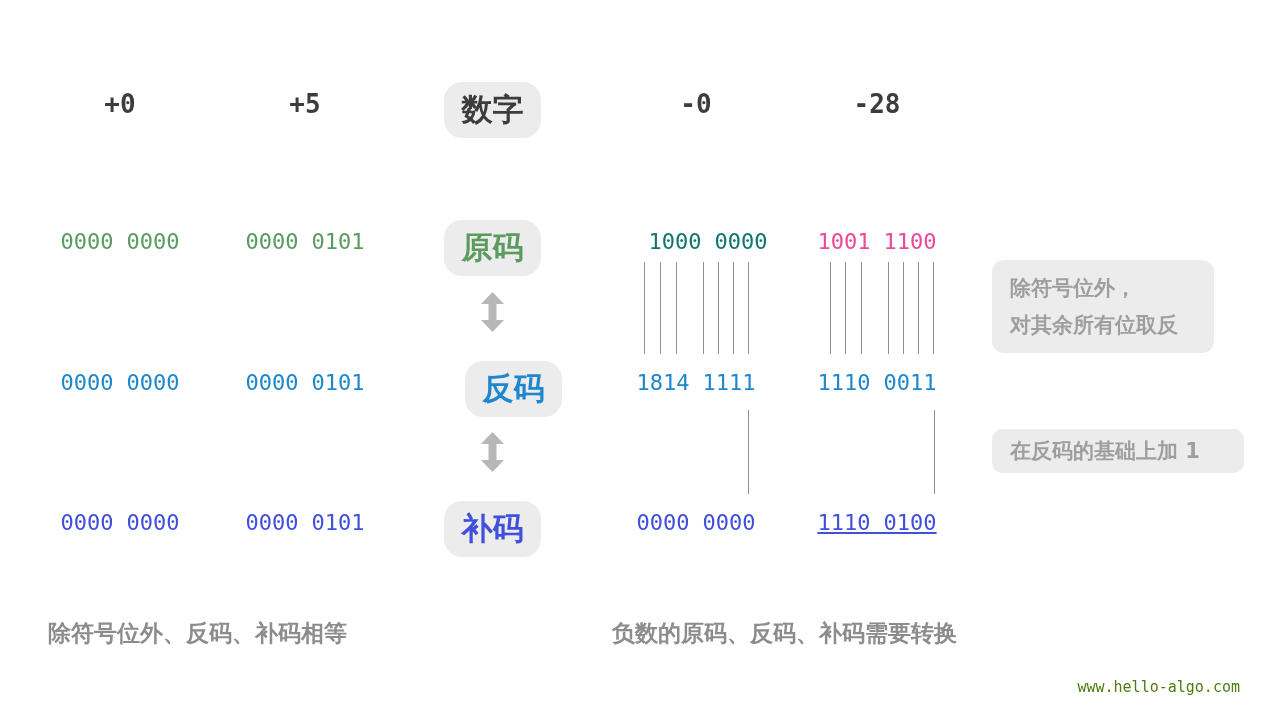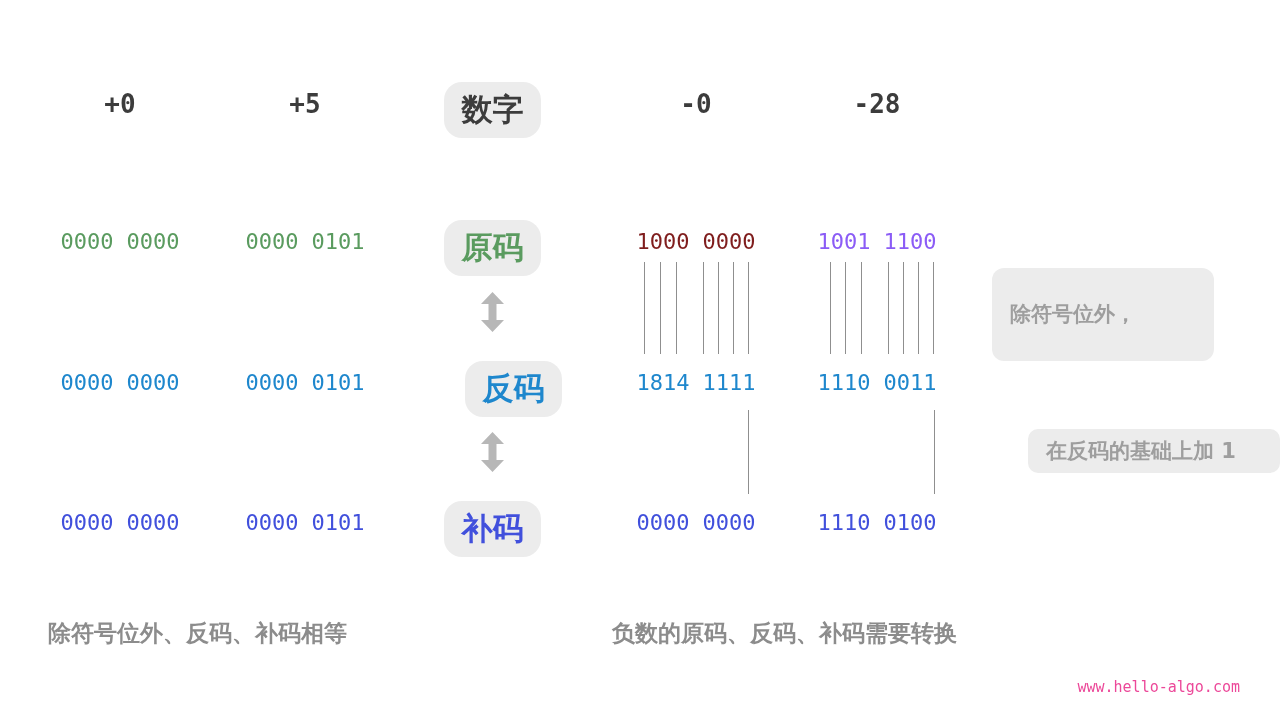--- a/index.html
+++ b/index.html
@@ -30,43 +30,43 @@
   .tick{width:1px;background:#8F8F8F;}
   .tick-a{top:262px;height:92px;}
   .tick-b{top:410px;height:84px;}
   
   .dbl-arrow{width:25px;height:40px;left:480px;color:#B7B7B7;}
   
   .note{
     background:#ECECEC;color:#9E9E9E;font-weight:bold;font-size:21px;
     border-radius:12px;white-space:pre;
   }
-  .note1{left:992px;top:268px;width:222px;height:93px;padding:0 0 0 18px;
+  .note1{left:992px;top:260px;width:222px;height:93px;padding:0 0 0 18px;
     display:flex;flex-direction:column;justify-content:center;box-sizing:border-box;line-height:37px;}
   .note2{left:992px;top:429px;width:252px;height:44px;line-height:44px;
-    padding-left:18px;box-sizing:border-box;border-radius:10px;margin-left:36px;}
+    padding-left:18px;box-sizing:border-box;border-radius:10px;}
   
   .caption{top:620px;font-size:23px;font-weight:bold;color:#8C8C8C;height:26px;line-height:26px;}
   
-  .watermark{right:40px;top:678px;font-size:15px;color:#ec4899;}
+  .watermark{right:40px;top:678px;font-size:15px;color:#4d7c0f;}
 </style>
 </head>
 <body>
 
 <div class="abs head-num mono c0">+0</div>
 <div class="abs head-num mono c1">+5</div>
 <div class="abs head-num mono c3">-0</div>
 <div class="abs head-num mono c4">-28</div>
 <div class="abs label-box" style="top:82px;">数字</div>
 
 <div class="abs cell mono r0 c0" style="color: rgb(90, 155, 95);">0000 0000</div>
 <div class="abs cell mono r0 c1" style="color: rgb(90, 155, 95);">0000 0101</div>
 <div class="abs label-box" style="top: 220px; color: rgb(90, 155, 95);">原码</div>
-<div class="abs cell mono r0 c3" style="color: #7f1d1d;">1000 0000</div>
-<div class="abs cell mono r0 c4" style="color: #8b5cf6;">1001 1100</div>
+<div class="abs cell mono r0 c3" style="color: #0f766e; margin-left: 12px;">1000 0000</div>
+<div class="abs cell mono r0 c4" style="color: #ec4899;">1001 1100</div>
 
 <div class="abs tick tick-a" style="left:644px;"></div>
 <div class="abs tick tick-a" style="left:660px;"></div>
 <div class="abs tick tick-a" style="left:676px;"></div>
 <div class="abs tick tick-a" style="left:703px;"></div>
 <div class="abs tick tick-a" style="left:718px;"></div>
 <div class="abs tick tick-a" style="left:733px;"></div>
 <div class="abs tick tick-a" style="left:748px;"></div>
 <div class="abs tick tick-a" style="left:830px;"></div>
 <div class="abs tick tick-a" style="left:845px;"></div>
@@ -90,23 +90,24 @@
 <div class="abs tick tick-b" style="left:934px;"></div>
 
 <svg class="abs dbl-arrow" style="top: 432px; color: rgb(183, 183, 183);" viewBox="0 0 25 40">
   <path fill="currentColor" d="M12.5 0 L24 12 L16.5 12 L16.5 28 L24 28 L12.5 40 L1 28 L8.5 28 L8.5 12 L1 12 Z"></path>
 </svg>
 
 <div class="abs cell mono r2 c0" style="color: rgb(65, 80, 220);">0000 0000</div>
 <div class="abs cell mono r2 c1" style="color: rgb(65, 80, 220);">0000 0101</div>
 <div class="abs label-box" style="top: 501px; color: rgb(65, 80, 220);">补码</div>
 <div class="abs cell mono r2 c3" style="color: rgb(65, 80, 220);">0000 0000</div>
-<div class="abs cell mono r2 c4" style="color: rgb(65, 80, 220);">1110 0100</div>
+<div class="abs cell mono r2 c4" style="color: rgb(65, 80, 220); text-decoration: underline;">1110 0100</div>
 
 <div class="abs note note1">
   <div>除符号位外，</div>
+  <div>对其余所有位取反</div>
 </div>
 <div class="abs note note2">在反码的基础上加 1</div>
 
 <div class="abs caption" style="left:48px;">除符号位外、反码、补码相等</div>
 <div class="abs caption" style="left:612px;">负数的原码、反码、补码需要转换</div>
 
 <div class="abs watermark mono">www.hello-algo.com</div>
 
 </body></html>

